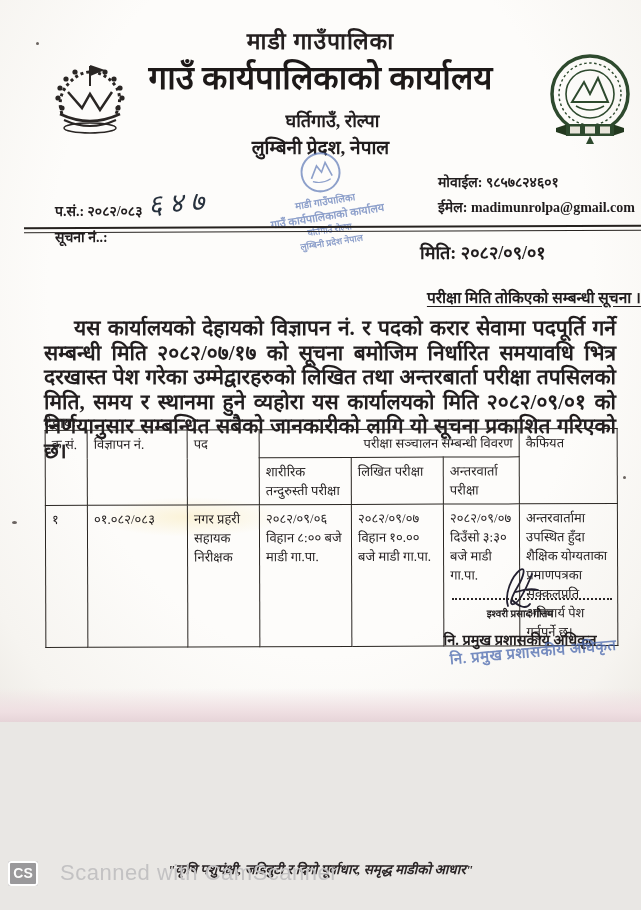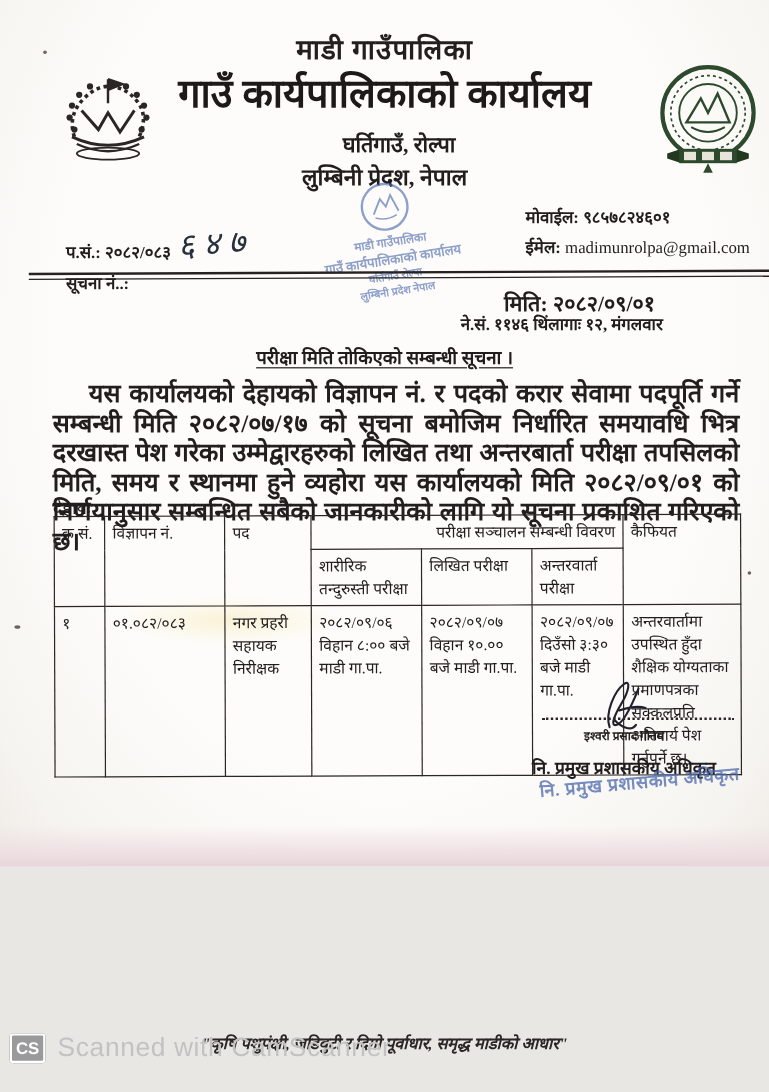--- a/index.html
+++ b/index.html
@@ -32,21 +32,21 @@
   .seal-right   { left:542px; top:50px; width:96px; height:96px; }
 
   
   .ref-left  { left:55px; top:168px; font-size:14px; font-weight:bold; line-height:26px;margin-top:31px;}
   .notice-handwritten {
     left:148px; top:183px; font-size:27px; color:#27313d;
     font-style:italic; letter-spacing:7px; transform:rotate(-4deg);
     font-family:"DejaVu Serif", serif;
   }
   .ref-right { left:438px; top:170px; font-size:14px; font-weight:bold; line-height:25px;}
-  .ref-right .email-val { font-weight:normal; font-family:"Liberation Serif",serif;}
+  .ref-right .email-val { font-weight:bold; font-family:"Liberation Serif",serif;}
 
   
   .office-stamp {
     left:250px; top:152px; width:150px; text-align:center;
     color:#4a68ae; opacity:.62; transform:rotate(-9deg);
     font-weight:bold;
   }
   .office-stamp .stamp-circle { width:40px; height:40px; margin:0 auto 2px auto;
     border:2px solid #4a68ae; border-radius:50%;
     display:flex; align-items:center; justify-content:center; font-size:9px; overflow:hidden;}
@@ -60,21 +60,21 @@
     left:24px; top:226px; width:617px; height:6px;
     border-top:2.4px solid #26221f; border-bottom:1.3px solid #26221f;
     transform:rotate(-0.25deg);
   }
 
   .date-line  { left:420px; top:240px; font-size:18px; font-weight:bold;}
   .nesam-line { left:384px; top:260px; font-size:14px; font-weight:bold;}
 
   
   .subject {
-    left:0; top:286px; width:100%; text-align:center;
+    left:0; top:286px; width:100%; text-align:right;
     font-size:15.5px; font-weight:bold; text-decoration:underline;
     text-underline-offset:3px;
   }
   .body-par {
     left:44px; top:316px; width:572px;
     font-size:21px; font-weight:bold; line-height:24.5px;
     text-align:justify; text-indent:30px; color:#221e1f;
   }
   .dehaya { left:44px; top:412px; font-size:15px; font-weight:normal; }
 
@@ -104,21 +104,21 @@
     left:408px; top:641px; width:250px; text-align:center;
     font-size:15px; font-weight:bold; color:#4a68ae; opacity:.75;
     transform:rotate(-5deg); letter-spacing:.5px;
   }
 
   
   .footer-quote {
     left:0; top:860px; width:100%; text-align:center;
     font-size:13.5px; font-weight:bold; font-style:italic; color:#2a2526;
   }
-  .cam-bar { left:8px; top:860px; display:flex; align-items:center; gap:10px; }
+  .cam-bar { left:8px; top:860px; display:flex; align-items:center; gap:22px; }
   .cs-badge {
     width:30px; height:25px; background:#9a999b; color:#fdfdfd; border-radius:3px;
     display:flex; align-items:center; justify-content:center;
     font-family:"Liberation Sans",sans-serif; font-size:14px; font-weight:bold;
     box-shadow:inset 0 0 0 2px #fff, inset 0 0 0 3px #9a999b;
   }
   .cam-text {
     font-family:"Liberation Sans",sans-serif; font-size:22px; color:#c3c2c3;
     letter-spacing:.5px;
   }
@@ -211,21 +211,20 @@
     <div class="l3">घर्तिगाउँ रोल्पा</div>
     <div class="l4">लुम्बिनी प्रदेश नेपाल</div>
   </div>
 
   <div class="abs rule"></div>
 
   <div class="abs date-line">
     <span>मिति:</span>
     <span>२०८२/०९/०१</span>
   </div>
-  <div class="abs nesam-line">ने.सं. ११४६ थिंलागाः १२, मंगलवार</div>
 
   <div class="abs subject">परीक्षा मिति तोकिएको सम्बन्धी सूचना ।</div>
 
   <div class="abs body-par">यस कार्यालयको देहायको विज्ञापन नं. र पदको करार सेवामा पदपूर्ति गर्ने सम्बन्धी मिति २०८२/०७/१७ को सूचना बमोजिम निर्धारित समयावधि भित्र दरखास्त पेश गरेका उम्मेद्वारहरुको लिखित तथा अन्तरबार्ता परीक्षा तपसिलको मिति, समय र स्थानमा हुने व्यहोरा यस कार्यालयको मिति २०८२/०९/०१ को निर्णयानुसार सम्बन्धित सबैको जानकारीको लागि यो सूचना प्रकाशित गरिएको छ।</div>
   <div class="abs dehaya">देहायः</div>
 
   <div class="abs smudge"></div>
 
   <table class="notice">
     <colgroup>

